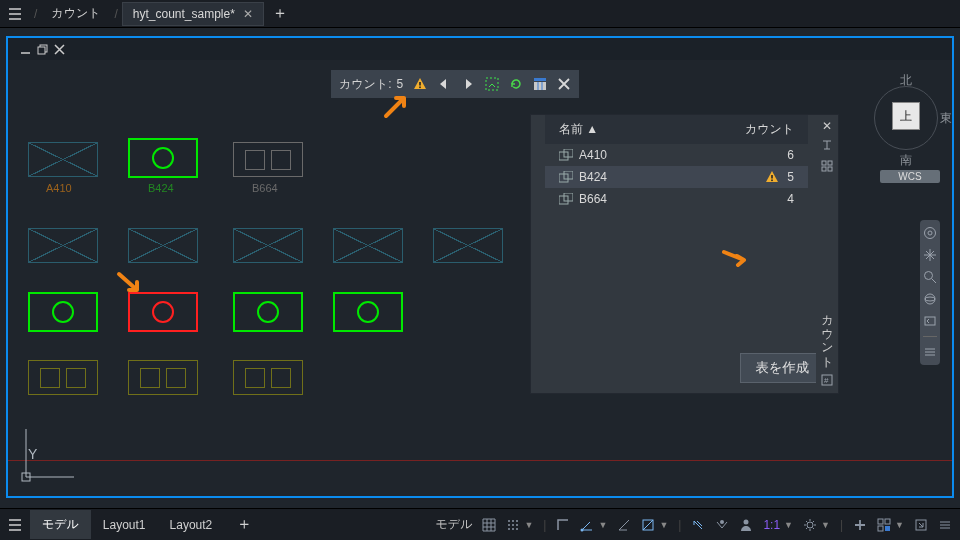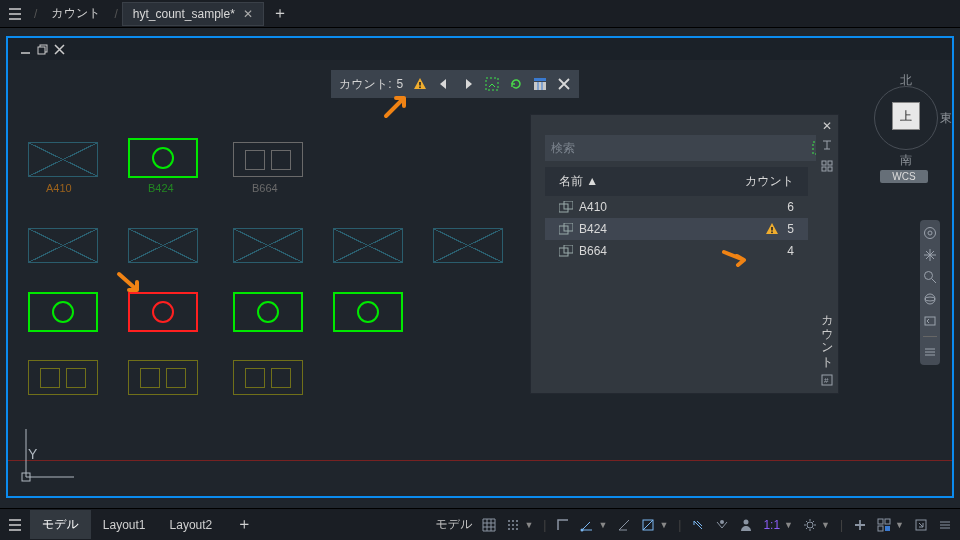--- a/index.html
+++ b/index.html
@@ -57,21 +57,21 @@
   .sh-dbl .sq { width:20px; height:20px; border:1px solid;}
   .db-gray { border-color:#6a6a6a;} .db-gray .sq{ border-color:#6a6a6a;}
   .db-dark { border-color:#707019;} .db-dark .sq{ border-color:#707019;}
   .block-label { position:absolute; font-size:11px; color:#9b621c;}
   
   
   .viewcube { position:absolute; right:14px; top:42px; width:80px; height:100px; z-index:3;}
   .viewcube .ring { position:absolute; left:8px; top:16px; width:64px; height:64px; border:1px solid #484e56; border-radius:50%;}
   .viewcube .top { position:absolute; left:26px; top:32px; width:28px; height:28px; background:#e8e8e8; border:1px solid #888; color:#222; display:flex; align-items:center; justify-content:center; font-size:12px;}
   .viewcube .dir { position:absolute; color:#8c9298; font-size:12px;}
-  .viewcube .wcs { position:absolute; left:14px; top:100px; width:48px; padding:1px 4px; background:#666f78; color:#ddd; font-size:10px; border-radius:2px; text-align:center;}
+  .viewcube .wcs { position:absolute; left:14px; top:100px; width:60px; padding:1px 4px; background:#666f78; color:#ddd; font-size:10px; border-radius:2px; text-align:center;}
   
   
   .side-nav { position:absolute; right:20px; top:192px; width:20px; background:#454c56; border-radius:4px; padding:6px 0; display:flex; flex-direction:column; gap:8px; align-items:center; z-index:3;}
   .side-nav .si { width:14px; height:14px; cursor:pointer;}
   .side-nav .si svg{ width:14px; height:14px;}
   
   
   .palette { position:absolute; left:530px; top:86px; width:309px; height:280px; background:#32383f; border:1px solid #232830; z-index:6; display:flex;}
   .palette-main { flex:1; display:flex; flex-direction:column;}
   .palette-bar { position:absolute; right:0; top:0; width:22px; height:100%; background:#32383f; display:flex; flex-direction:column; align-items:center; padding-top:4px; gap:6px;}
@@ -294,28 +294,20 @@
           <path d="M6 5l-2 2 2 2" fill="none" stroke="#9aa1ab"></path>
         </svg></div>
     <div style="height:1px;width:14px;background:#666;"></div>
     <div class="si"><svg viewBox="0 0 14 14">
           <path d="M2 4h10M2 7h10M2 10h10" stroke="#9aa1ab"></path>
         </svg></div>
   </div>
 
   <div class="palette">
     <div class="palette-main">
-      <div class="palette-search">
-        <span>検索</span>
-        <span class="ct-icon dash-ico">
-            <svg viewBox="0 0 14 14">
-              <rect x="1" y="1" width="12" height="12" fill="none"></rect>
-            </svg>
-          </span>
-      </div>
       <div class="p-head">
         <span>名前 ▲</span>
         <span class="col2">カウント</span>
       </div>
       <div class="p-row">
         <span class="ic blk-ico">
             <svg viewBox="0 0 14 12">
               <rect x="0" y="3" width="9" height="8" fill="none" stroke="#9aa"></rect>
               <rect x="5" y="0" width="9" height="8" fill="none" stroke="#9aa"></rect>
             </svg>
@@ -342,20 +334,23 @@
       </div>
       <div class="p-row">
         <span class="ic blk-ico">
             <svg viewBox="0 0 14 12">
               <rect x="0" y="3" width="9" height="8" fill="none" stroke="#9aa"></rect>
               <rect x="5" y="0" width="9" height="8" fill="none" stroke="#9aa"></rect>
             </svg>
           </span>
         <span>B664</span>
         <span class="val">4</span>
+      </div>
+      <div class="p-footer">
+        <button class="p-btn">表を作成</button>
       </div>
     </div>
     <div class="palette-bar">
       <span class="pb-close">✕</span>
       <span class="pb-ico"><svg width="12" height="12" viewBox="0 0 12 12">
             <path d="M2 2l8 0M6 2v8M3 10h6" stroke="#9aa1ab"></path>
           </svg></span>
       <span class="pb-ico"><svg width="12" height="12" viewBox="0 0 12 12">
             <rect x="1" y="1" width="4" height="4" fill="none" stroke="#9aa1ab"></rect>
             <rect x="7" y="1" width="4" height="4" fill="none" stroke="#9aa1ab"></rect>

